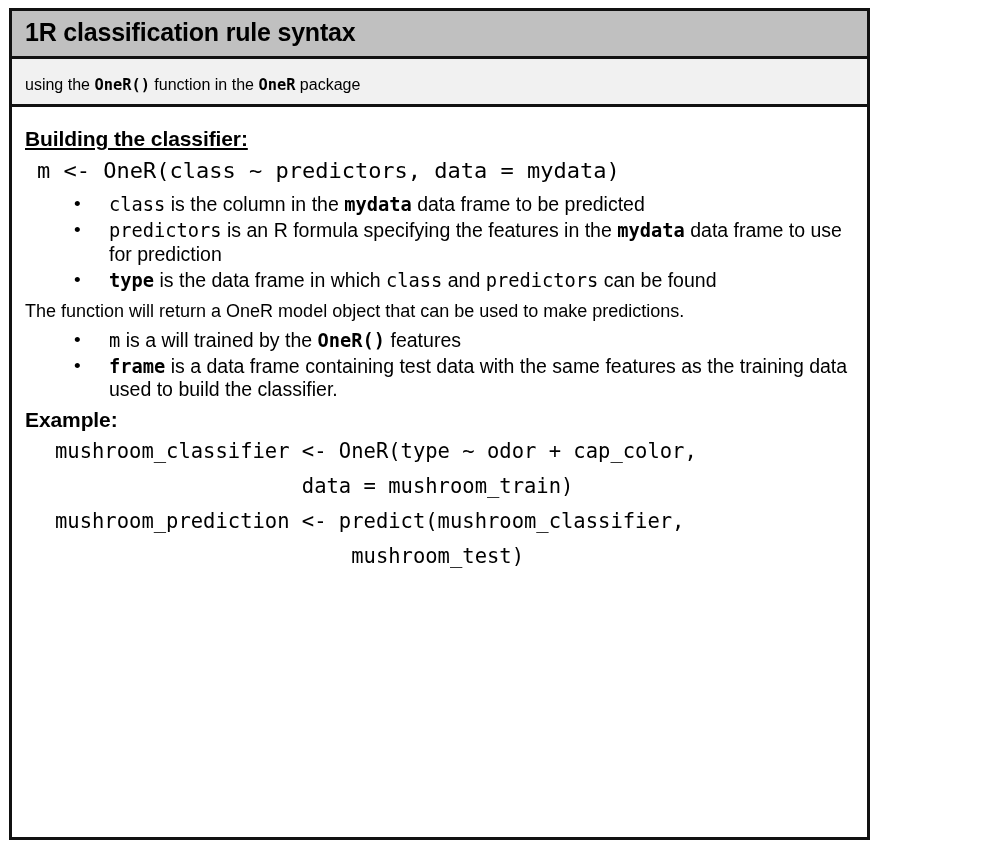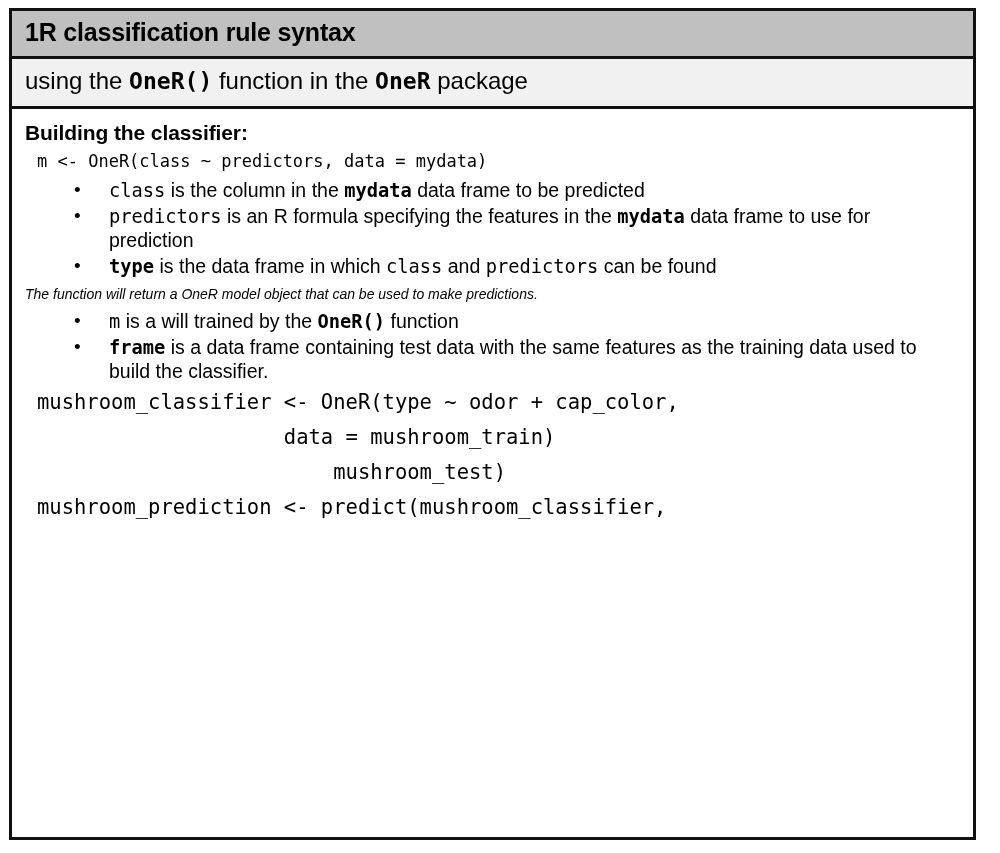--- a/index.html
+++ b/index.html
@@ -12,21 +12,21 @@
   }
   body {
     font-family: "Liberation Sans", sans-serif;
     color: #000000;
   }
 
   #syntax-box {
     position: absolute;
     left: 9px;
     top: 8px;
-    width: 967px;
+    width: 861px;
     height: 832px;
     box-sizing: border-box;
     border: 3px solid #111111;
     background: #ffffff;
     display: flex;
     flex-direction: column;
   }
 
   
   .box-header {
@@ -39,52 +39,52 @@
     font-size: 25px;
     font-weight: bold;
     letter-spacing: -0.2px;
     line-height: 1.15;
   }
 
   
   .box-subtitle {
     background: #f1f1f1;
     border-bottom: 3px solid #111111;
-    padding: 8px 0 10px 13px;
+    padding: 16px 0 10px 13px;
     flex: 0 0 auto;
-    font-size: 24px;
+    font-size: 16px;
     line-height: 1.2;
   }
 
   
   .box-body {
     background: #ffffff;
     padding: 10px 14px 0 13px;
     flex: 1 1 auto;
     overflow: hidden;
   }
 
   .section-heading {
     font-size: 21px;
     font-weight: bold;
     margin: 6px 0 4px 0;
     letter-spacing: -0.1px;
   }
-  .section-heading.first { margin-top: 2px; }
+  .section-heading.first { margin-top: 10px; text-decoration: underline; }
 
   .code-line {
     font-family: "DejaVu Sans Mono", monospace;
-    font-size: 17px;
+    font-size: 22px;
     line-height: 1.45;
     margin: 3px 0 3px 12px;
     white-space: pre;
   }
   .code-line.example {
     font-size: 20.5px;
-    margin-left: 12px;
+    margin-left: 30px;
     line-height: 1.55;
   }
 
   ul.arg-list {
     list-style: none;
     margin: 6px 0 4px 0;
     padding: 0;
   }
   ul.arg-list li {
     position: relative;
@@ -95,24 +95,23 @@
   }
   ul.arg-list li .bullet {
     position: absolute;
     left: 49px;
     top: -1px;
     font-size: 19px;
     line-height: 1.22;
   }
 
   .prose {
-    font-size: 14px;
+    font-size: 18px;
     line-height: 1.25;
     margin: 8px 0 4px 0;
-    font-style: italic;
   }
 
   code {
     font-family: "DejaVu Sans Mono", monospace;
     font-size: 0.96em;
   }
   code.b {
     font-family: "DejaVu Sans Mono", monospace;
     font-weight: bold;
     font-size: 0.96em;
@@ -148,28 +147,29 @@
         <span class="bullet">•</span><code class="b">type</code><span> is the data frame in which </span><code>class</code><span> and </span><code>predictors</code><span> can be found</span>
       </li>
     </ul>
 
     <div class="prose">The function will return a OneR model object that can be used to make predictions.</div>
 
 
 
     <ul class="arg-list">
       <li>
-        <span class="bullet">•</span><code>m</code><span> is a will trained by the </span><code class="b">OneR()</code><span>  function</span>
+        <span class="bullet">•</span><code>m</code><span> is a will trained by the </span><code class="b">OneR()</code><span>  features</span>
       </li>
       <li>
         <span class="bullet">•</span><code class="b">frame</code><span> is a data frame containing test data with the same features as the training data used to build the classifier.</span>
       </li>
     </ul>
 
 
+    <div class="section-heading">Example:</div>
 
     <div class="code-line example">mushroom_classifier &lt;- OneR(type ~ odor + cap_color,</div>
     <div class="code-line example">                    data = mushroom_train)</div>
+    <div class="code-line example">mushroom_prediction &lt;- predict(mushroom_classifier,</div>
     <div class="code-line example">                        mushroom_test)</div>
-    <div class="code-line example">mushroom_prediction &lt;- predict(mushroom_classifier,</div>
 
   </div>
 </div>
 
 </body></html>

